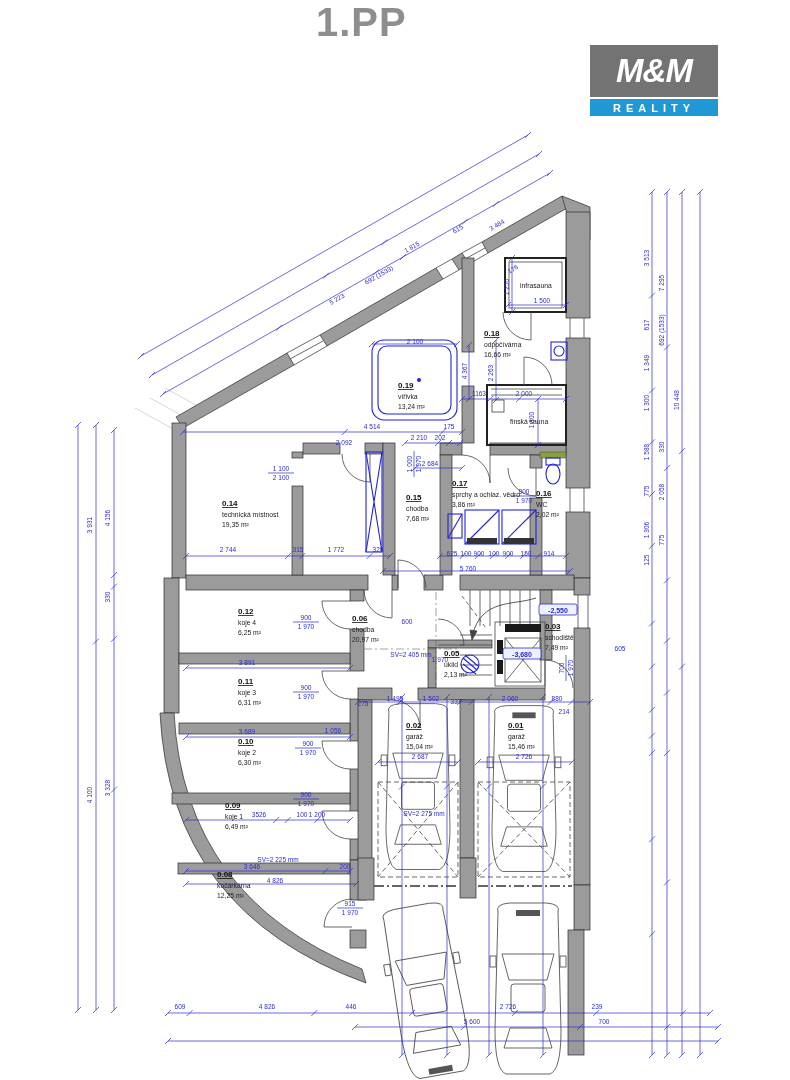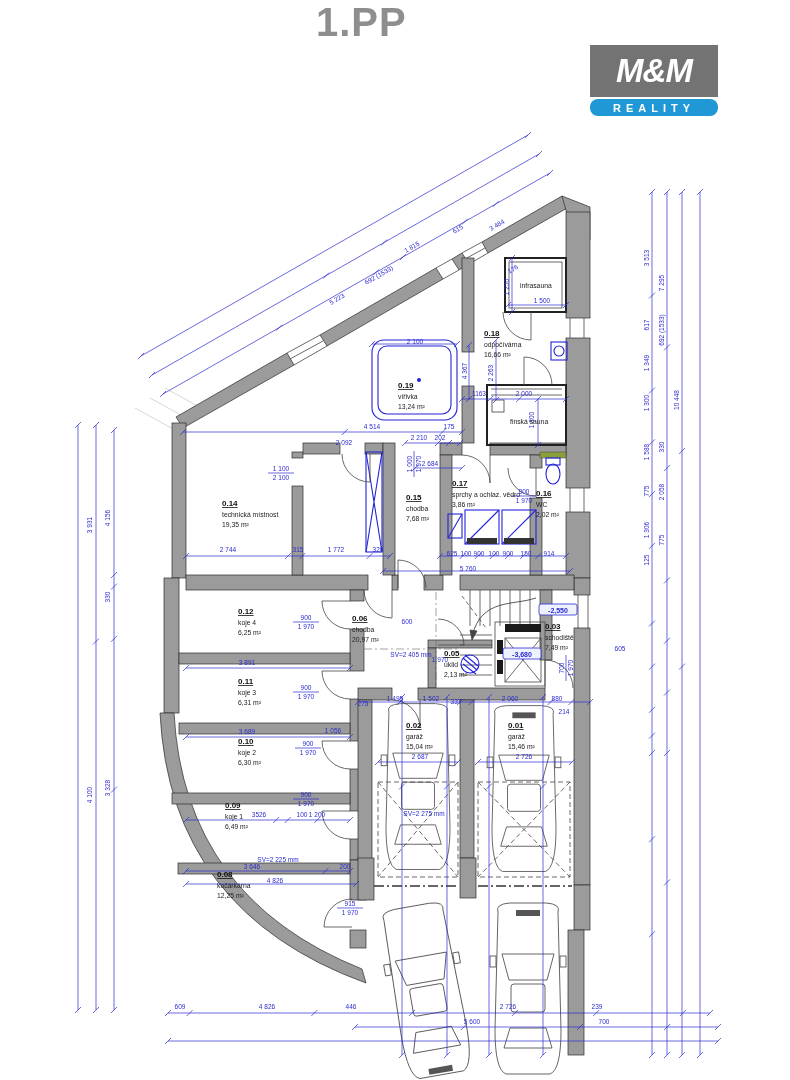--- a/index.html
+++ b/index.html
@@ -3,21 +3,21 @@
 <meta charset="utf-8">
 <style>
   html,body{margin:0;padding:0;background:#fff;width:790px;height:1080px;overflow:hidden;
             font-family:"Liberation Sans",sans-serif;}
   .stage{position:relative;width:790px;height:928px;background:#fff;}
   .title{position:absolute;left:316px;top:0px;font-size:40px;font-weight:bold;color:#8e8e8e;letter-spacing:1px;}
   .logo{position:absolute;left:590px;top:45px;width:128px;}
   .logo-top{background:#737373;color:#fff;height:52px;display:flex;align-items:center;justify-content:center;
             font-size:33px;font-weight:bold;font-style:italic;letter-spacing:-1px;}
   .logo-bottom{background:#1f98d5;color:#fff;height:17px;margin-top:2px;display:flex;align-items:center;
-            justify-content:center;font-size:11px;font-weight:bold;letter-spacing:5px;border-radius:8px;}
+            justify-content:center;font-size:11px;font-weight:bold;letter-spacing:5px;}
   svg{position:absolute;left:0;top:0;}
   svg text{font-family:"Liberation Sans",sans-serif;}
   .wall{fill:#9b9b9b;stroke:#2b2b2b;stroke-width:0.7;}
   .thinwall{fill:none;stroke:#222;stroke-width:2;}
   .fixture{fill:#fff;stroke:#555;stroke-width:0.9;}
   .bluefix{fill:none;stroke:#2323d8;stroke-width:1.1;}
   .door{fill:none;stroke:#444;stroke-width:0.8;}
   .dimline{stroke:#2a2ad0;stroke-width:0.7;fill:none;}
   .dashdot{stroke:#333;stroke-width:1.3;fill:none;stroke-dasharray:10 3 2 3;}
   .axis{stroke:#666;stroke-width:0.6;fill:none;stroke-dasharray:8 3 2 3;}

